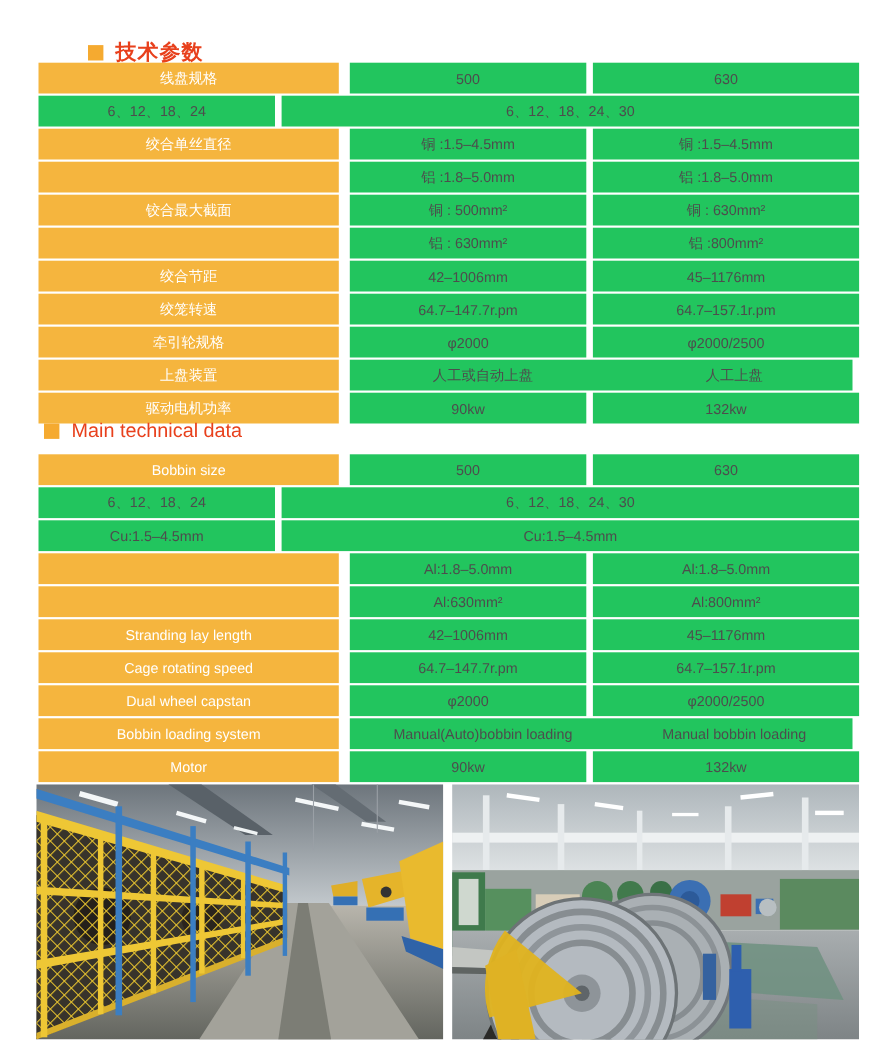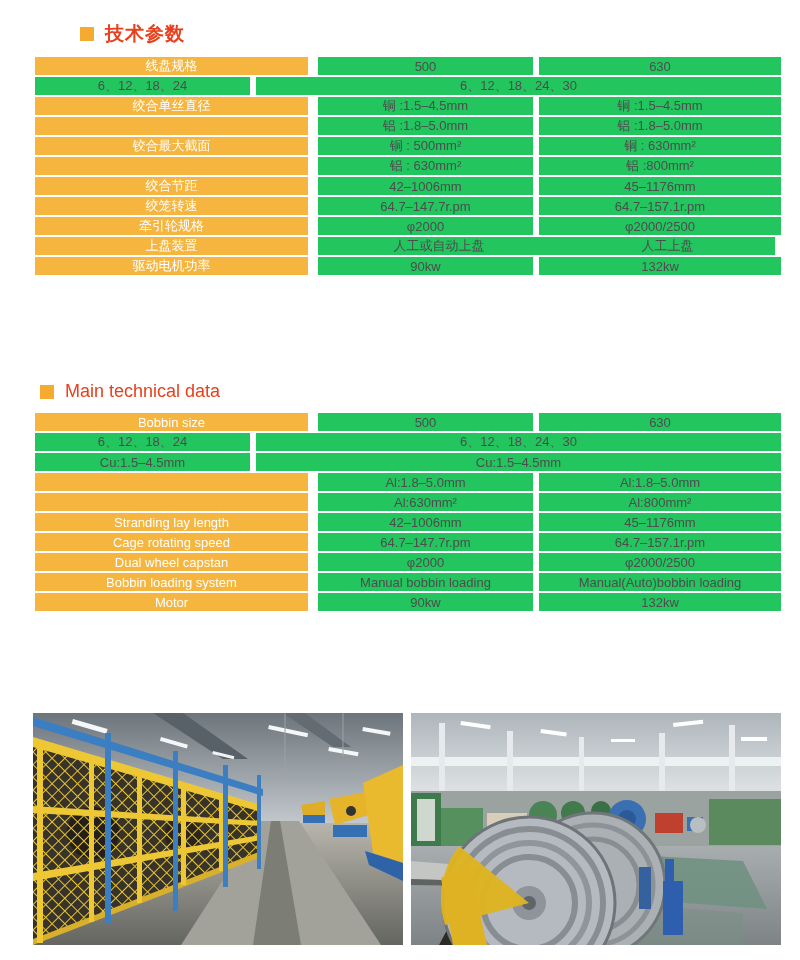--- a/index.html
+++ b/index.html
@@ -2,29 +2,29 @@
 <html><head>
 <meta charset="utf-8">
 <style>
   html,body{margin:0;padding:0;background:#ffffff;}
   body{font-family:"Liberation Sans","DejaVu Sans",sans-serif;}
   .page{position:relative;width:800px;height:960px;background:#ffffff;overflow:hidden;}
 
   .sec-title{position:absolute;left:40px;display:flex;align-items:center;gap:11px;}
   .sec-title .bullet{width:14px;height:14px;background:#F5AA30;flex:0 0 auto;}
   .sec-title .txt{color:#E8401C;}
-  #sec1{top:21px;padding-left:40px;}
+  #sec1{top:35px;padding-left:40px;}
   #sec1 .txt{font-size:19px;font-weight:bold;letter-spacing:1px;}
   #sec2{top:381px;}
   #sec2 .txt{font-size:18px;font-weight:500;}
 
   .spec-table{position:absolute;left:35px;width:746px;display:flex;flex-direction:column;gap:2px;}
   #cn-table{top:57px;}
   #en-table{top:413px;border-radius:15px;}
-  .tr{display:flex;height:18px;}
+  .tr{display:flex;height:28px;}
   .th{width:273px;margin-right:10px;background:#F5B53E;color:#ffffff;
       display:flex;align-items:center;justify-content:center;
       font-size:13px;white-space:nowrap;overflow:hidden;}
   .td{background:#22c55e;color:#4d4d4d;display:flex;align-items:center;justify-content:center;
       font-size:13px;white-space:nowrap;overflow:hidden;}
   .td1{width:215px;margin-right:6px;}
   .td2{flex:1;}
 
   .photo{position:absolute;top:713px;width:370px;height:232px;}
   #photo-left{left:33px;}
@@ -137,22 +137,22 @@
         <div class="td td1">64.7–147.7r.pm</div>
         <div class="td td2">64.7–157.1r.pm</div>
       </div>
       <div class="tr">
         <div class="th">Dual wheel capstan</div>
         <div class="td td1">φ2000</div>
         <div class="td td2">φ2000/2500</div>
       </div>
       <div class="tr">
         <div class="th">Bobbin loading system</div>
+        <div class="td td2">Manual(Auto)bobbin loading</div>
         <div class="td td1">Manual bobbin loading</div>
-        <div class="td td2">Manual(Auto)bobbin loading</div>
       </div>
       <div class="tr">
         <div class="th">Motor</div>
         <div class="td td1">90kw</div>
         <div class="td td2">132kw</div>
       </div>
     </div>
 
   <div class="photo" id="photo-left">
     <svg viewBox="0 0 370 232" preserveAspectRatio="none">

